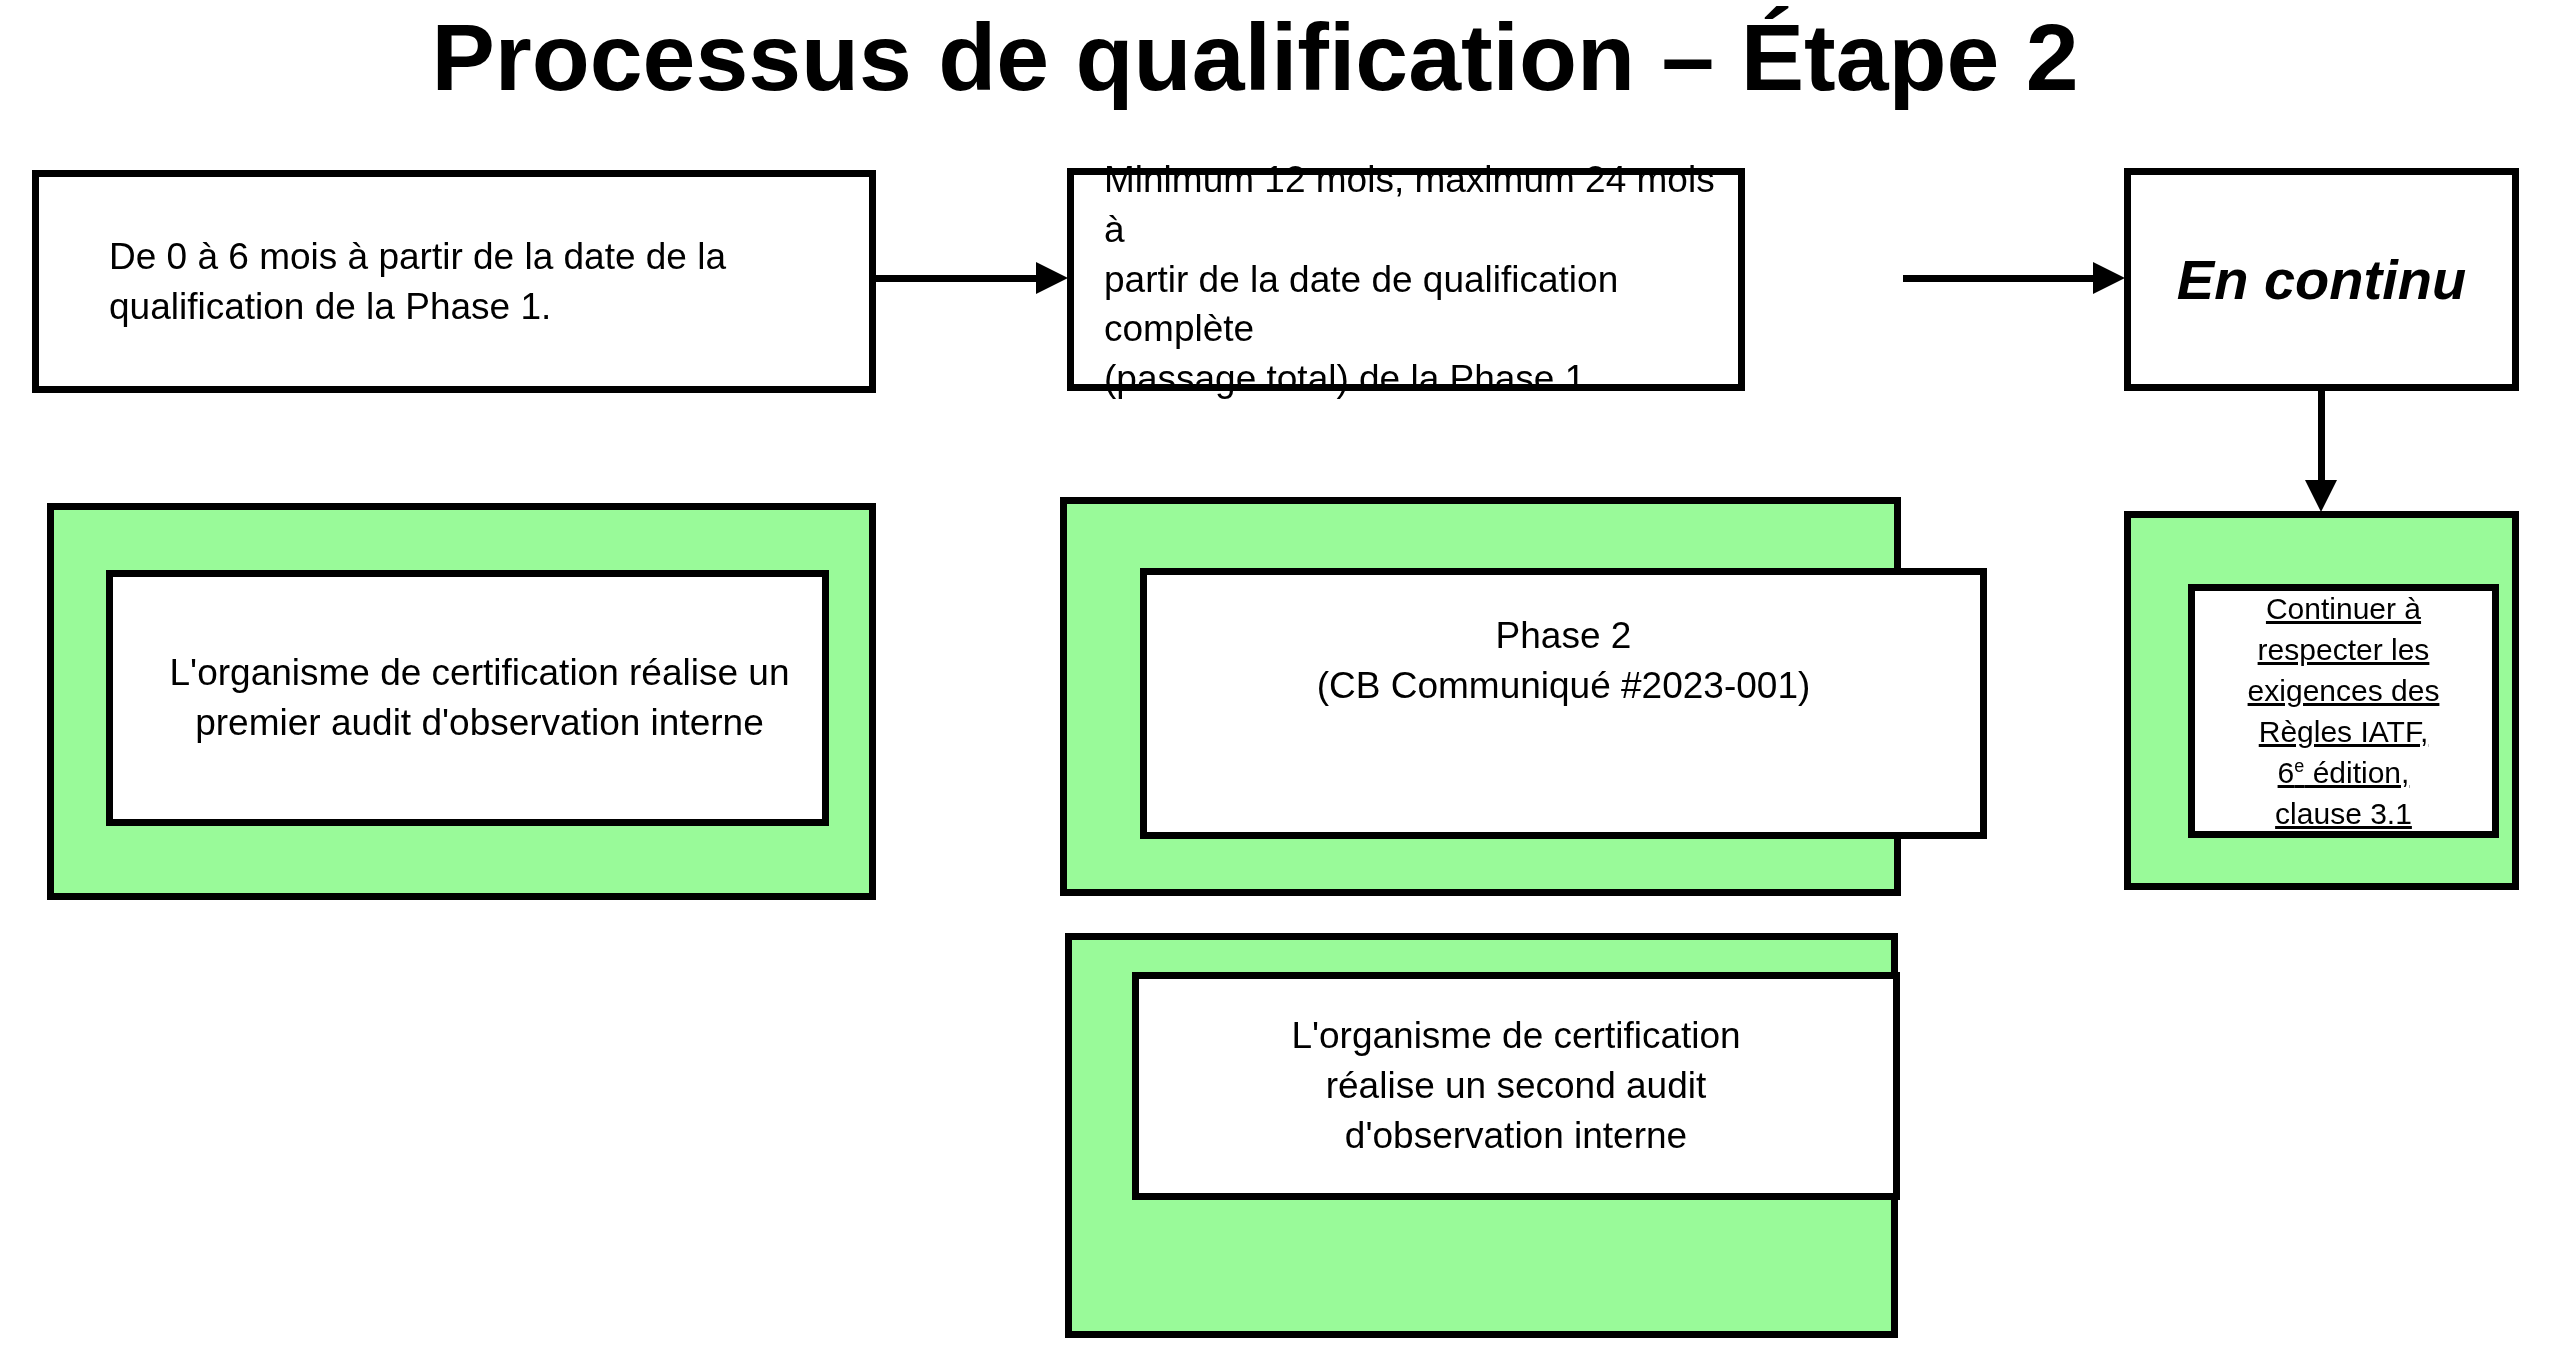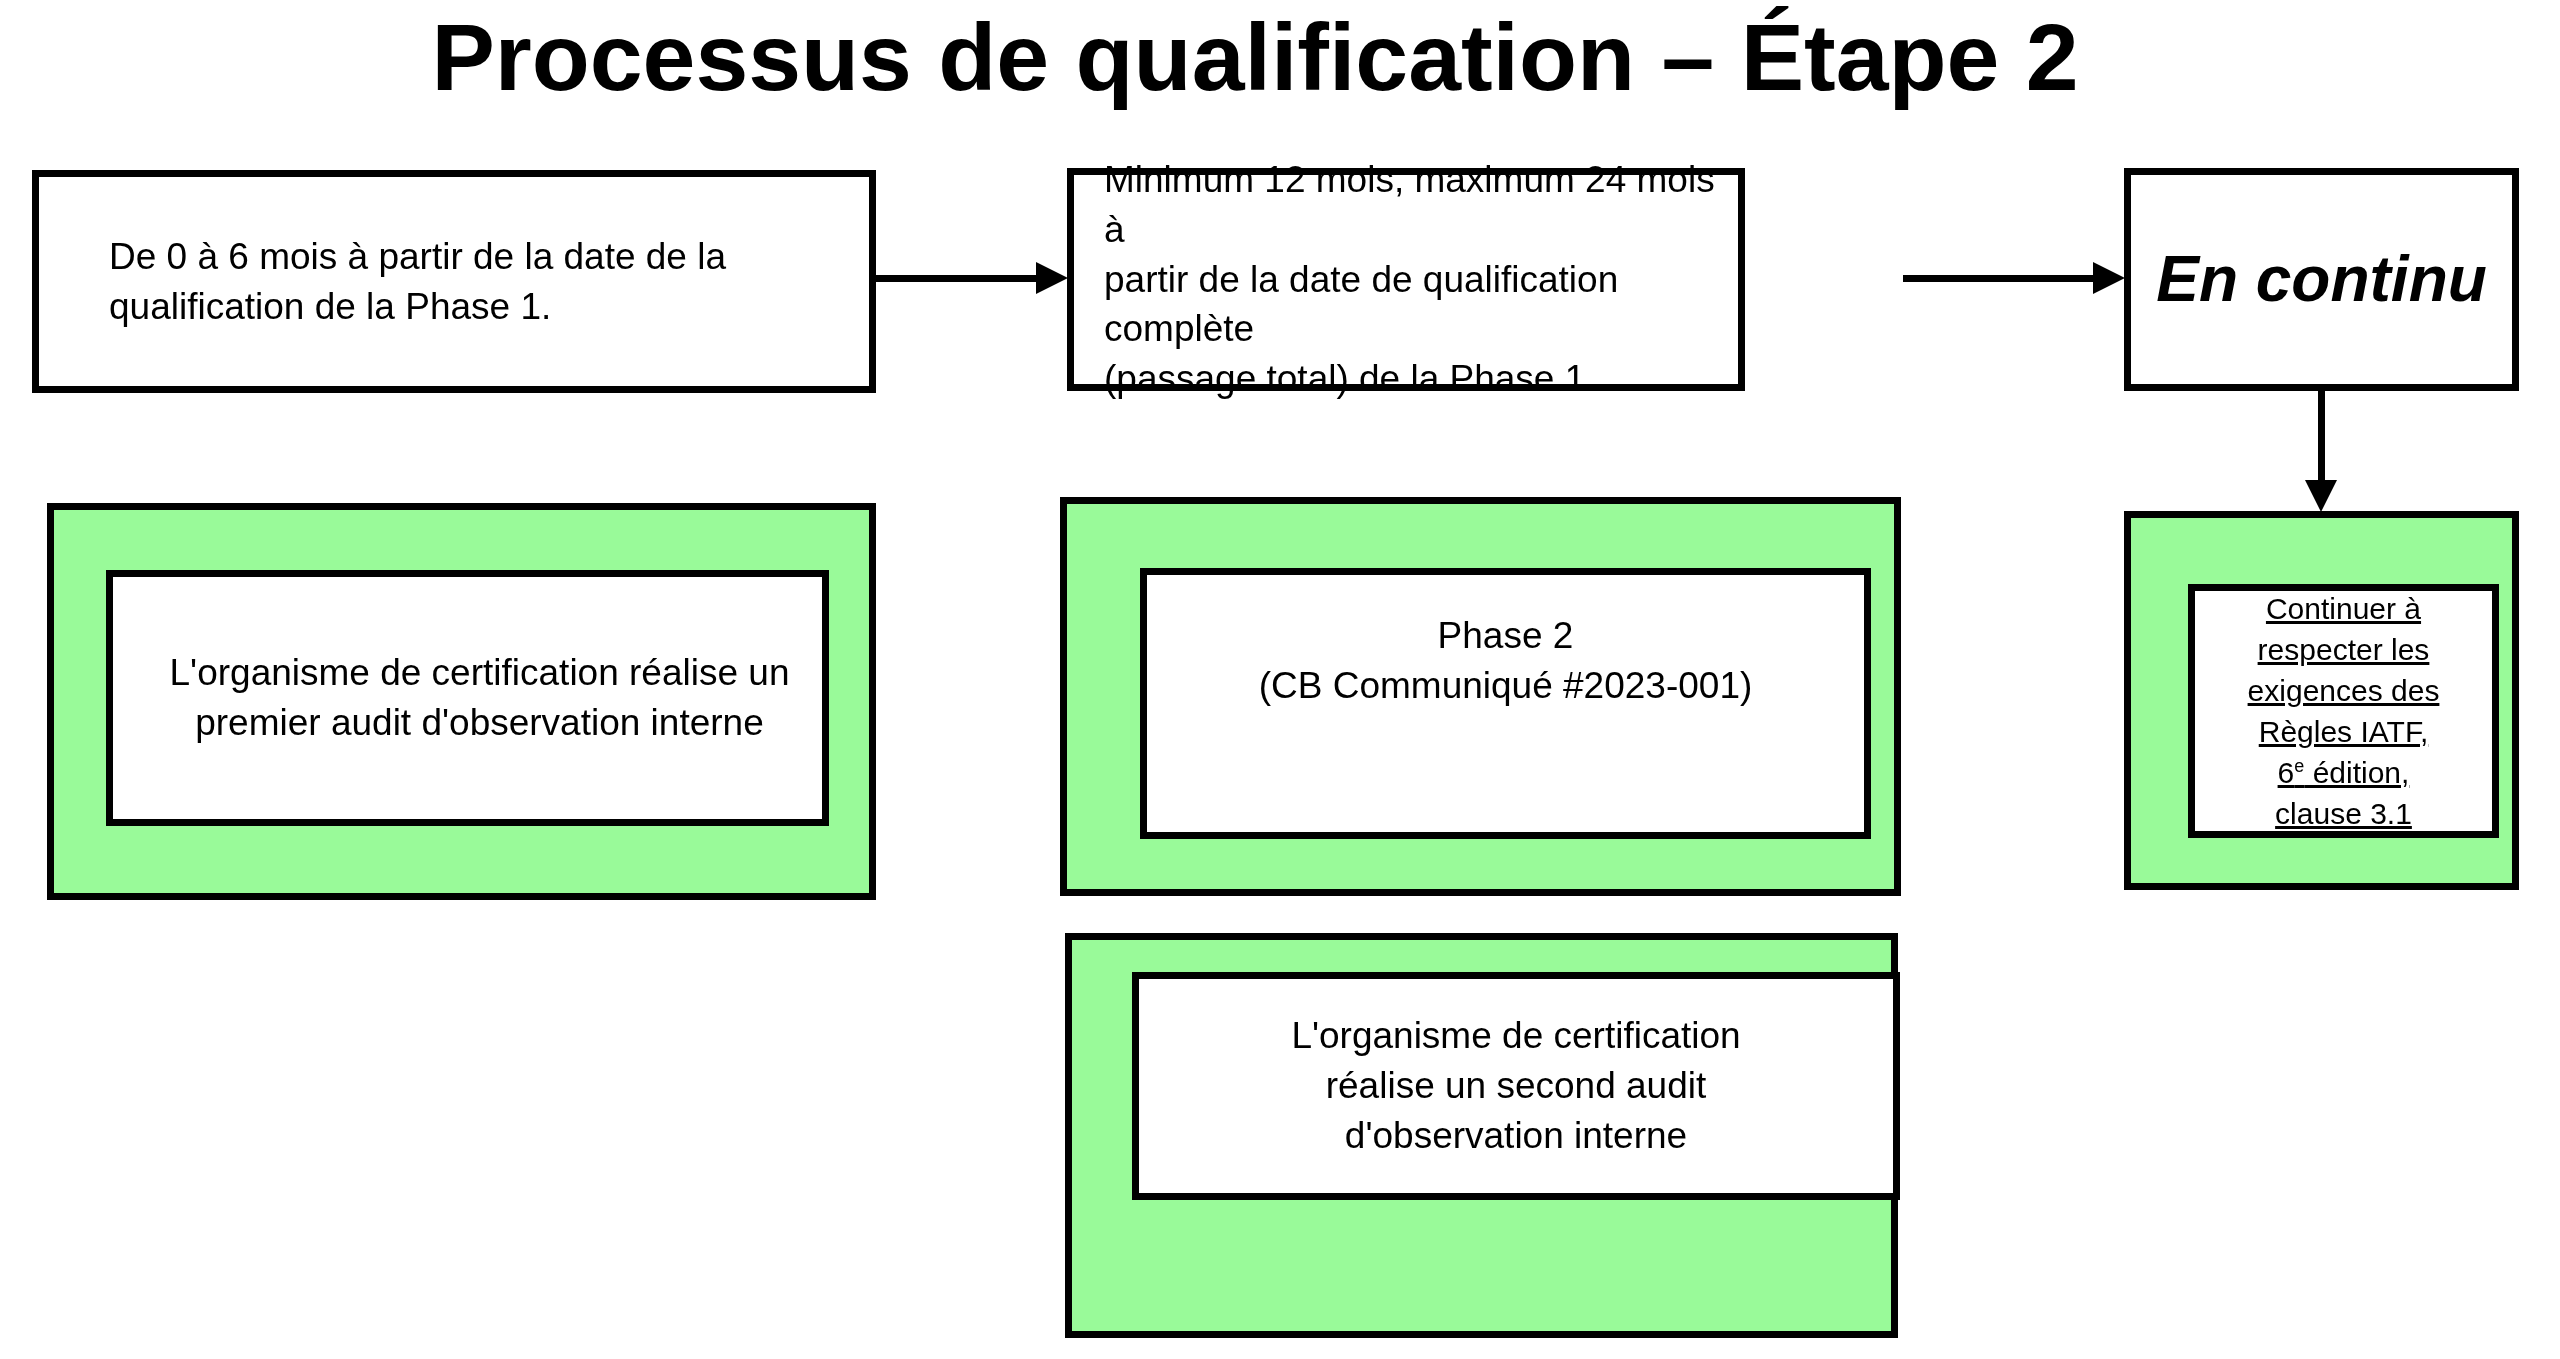--- a/index.html
+++ b/index.html
@@ -18,38 +18,38 @@
   }
   .box {
     position: absolute; box-sizing: border-box;
     border: 7px solid var(--line, #000); background: var(--fill, #fff);
     display: flex; align-items: center;
   }
   .txt { white-space: pre-line; font-size: 37px; line-height: 1.35; }
   #box-timing-1 { left: 32px;  top: 170px; width: 844px; height: 223px; padding: 0 28px 0 70px; }
   #box-timing-2 { left: 1067px; top: 168px; width: 678px; height: 223px; padding: 0 8px 0 30px; }
   #box-timing-3 { left: 2124px; top: 168px; width: 395px; height: 223px; justify-content: center; }
-  #box-timing-3 .txt { font-size: 64px; font-weight: bold; font-style: italic; white-space: nowrap; }
+  #box-timing-3 .txt { font-size: 56px; font-weight: bold; font-style: italic; white-space: nowrap; }
 
   .green-frame {
     position: absolute; box-sizing: border-box;
     border: 7px solid var(--line, #000); background: var(--green, #99FA99);
   }
   #green-1 { left: 47px;   top: 503px; width: 829px; height: 397px; }
   #green-2 { left: 1060px; top: 497px; width: 841px; height: 399px; }
   #green-3 { left: 2124px; top: 511px; width: 395px; height: 379px; }
   #green-4 { left: 1065px; top: 933px; width: 833px; height: 405px; }
 
   .inner-box {
     position: absolute; box-sizing: border-box;
     border: 7px solid var(--line, #000); background: var(--fill, #fff);
     display: flex; align-items: center; justify-content: center; text-align: center;
   }
   #inner-1 { left: 106px;  top: 570px;  width: 723px; height: 256px; padding-left: 24px; }
-  #inner-2 { left: 1140px; top: 568px;  width: 731px; height: 271px; align-items: flex-start; padding-top: 36px; }
+  #inner-2 { left: 1140px; top: 568px;  width: 847px; height: 271px; align-items: flex-start; padding-top: 36px; }
   #inner-3 { left: 2188px; top: 584px;  width: 311px; height: 254px; text-decoration: underline; }
   #inner-3 .txt { font-size: 30px; line-height: 1.37; }
   #inner-4 { left: 1132px; top: 972px; width: 768px; height: 228px; }
 
   sup.sup-e { font-size: 0.6em; vertical-align: super; line-height: 0; }
 
   .hline { position: absolute; height: 7px; background: var(--line, #000); }
   .vline { position: absolute; width: 7px;  background: var(--line, #000); }
   .head-right {
     position: absolute; width: 0; height: 0;

